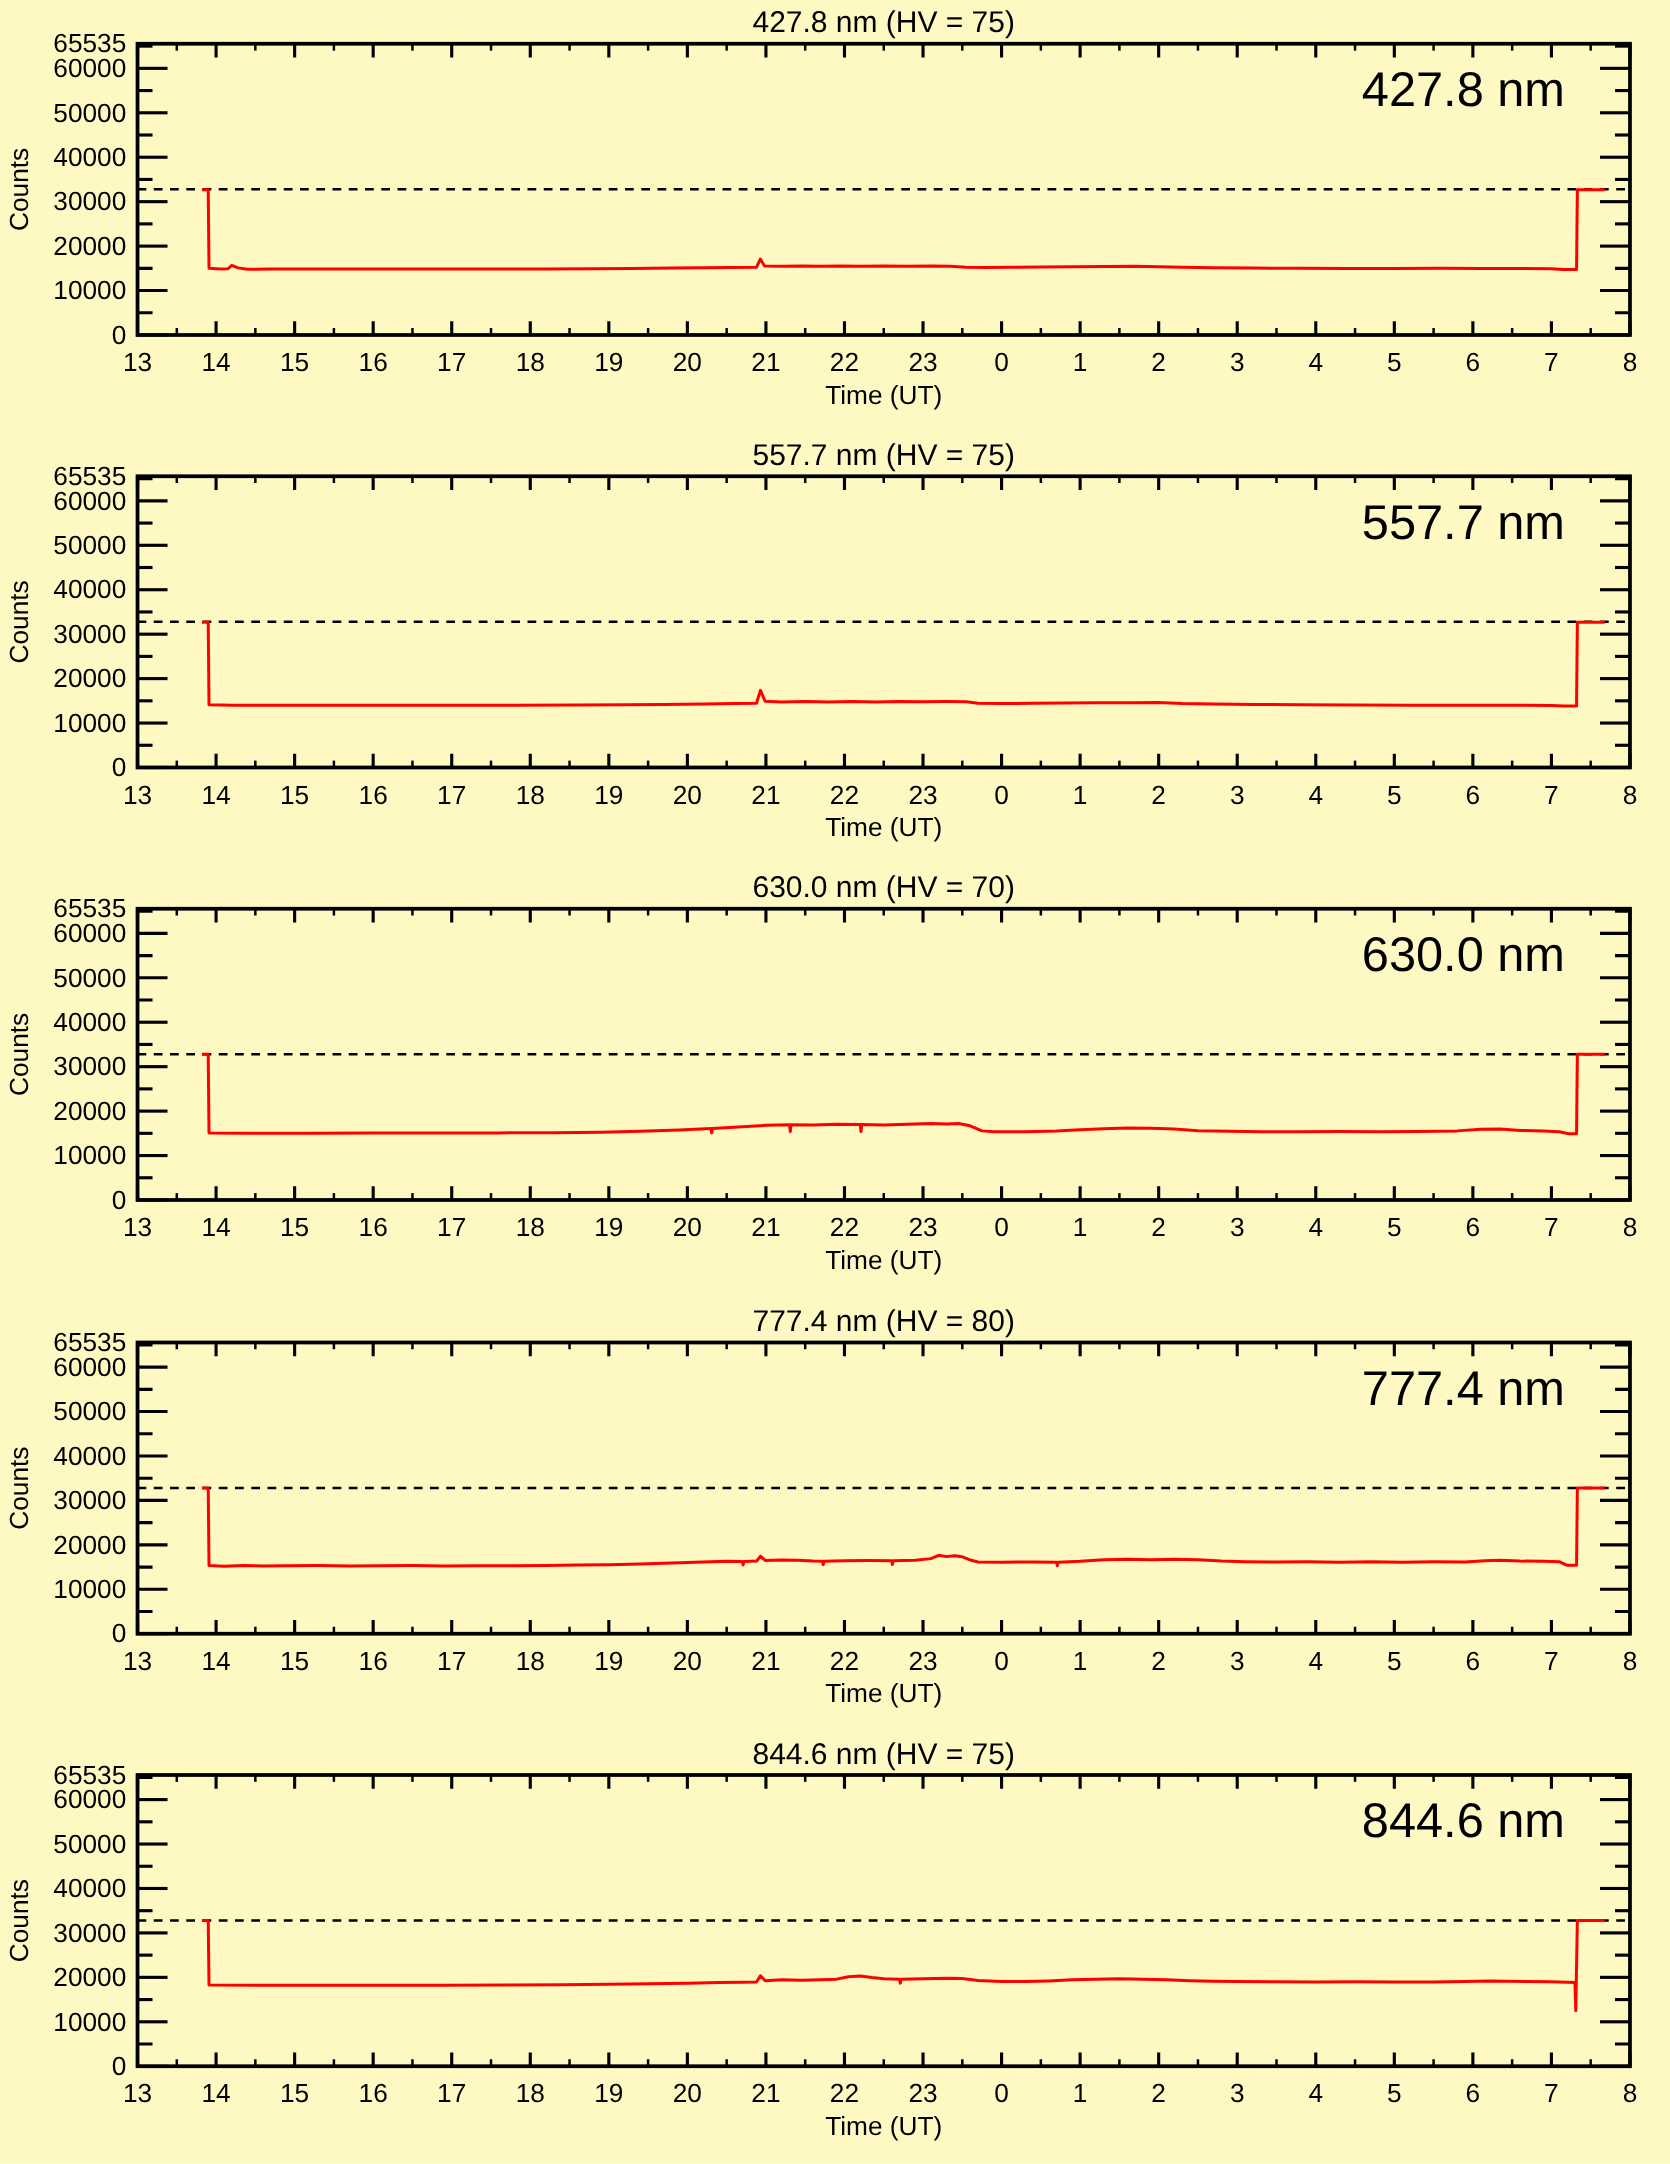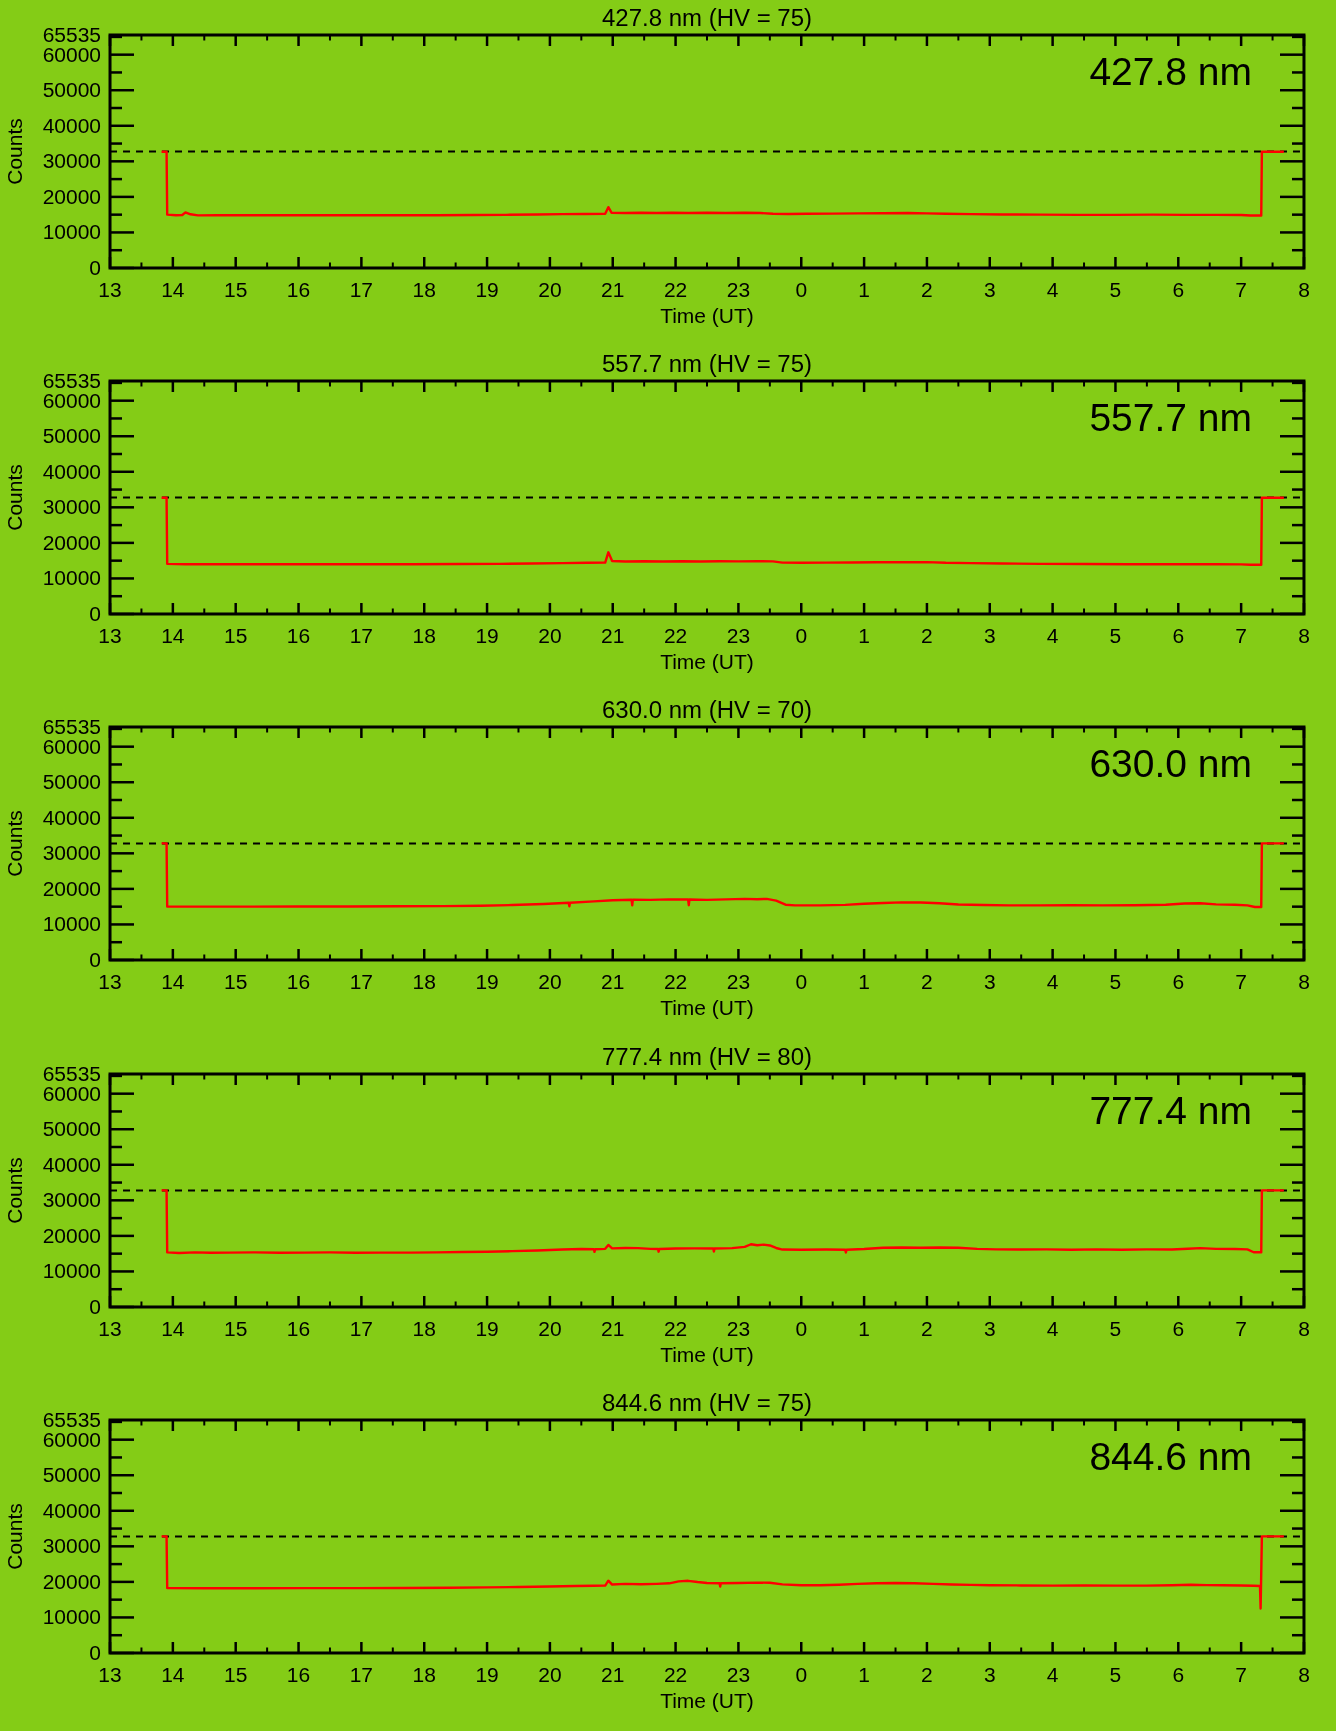--- a/index.html
+++ b/index.html
@@ -4,21 +4,21 @@
 <style>
   html, body {
     margin: 0;
     padding: 0;
     background: #ffffff;
     width: 1336px;
   }
   #plots {
     width: 1336px;
     height: 1731px;
-    background: #84cc16;
+    background: #fef9c3;
   }
   svg.panel {
     display: block;
   }
   text {
     font-family: "Liberation Sans", "DejaVu Sans", sans-serif;
     fill: #000000;
   }
 </style>
 </head>

